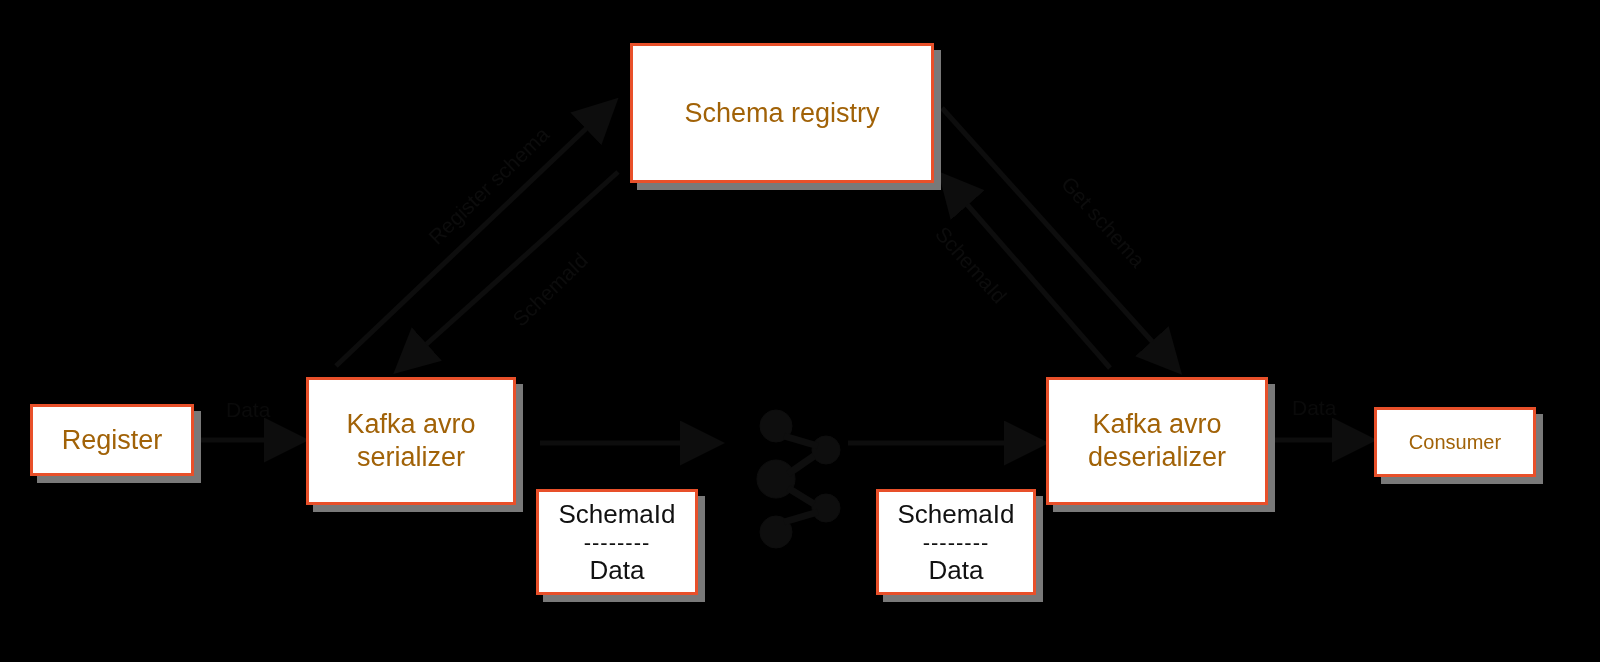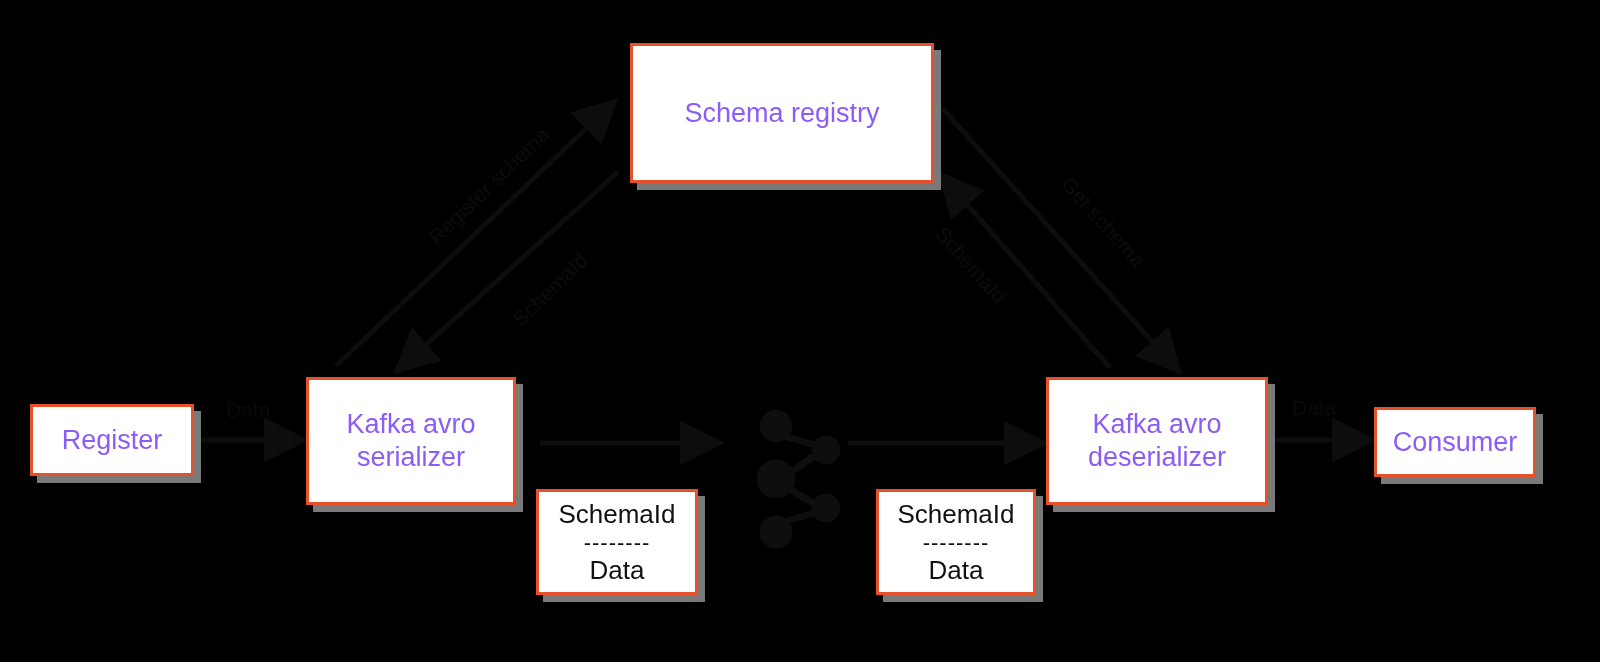--- a/index.html
+++ b/index.html
@@ -33,34 +33,34 @@
   .node {
     position: absolute;
     box-sizing: border-box;
     background: #FFFFFF;
     border: 3px solid #E8502A;
     box-shadow: 7px 7px 0 0 rgba(128,128,128,0.95);
     display: flex;
     align-items: center;
     justify-content: center;
     text-align: center;
-    color: #8b5cf6;
+    color: #a16207;
     line-height: 1.22;
   }
   .node .label {
     display: block;
     white-space: pre-line;
     padding: 0 6px;
   }
 
   #node-producer      { left: 30px;   top: 404px; width: 164px; height: 72px;  font-size: 27px; }
   #node-serializer    { left: 306px;  top: 377px; width: 210px; height: 128px; font-size: 27px; }
   #node-registry      { left: 630px;  top: 43px;  width: 304px; height: 140px; font-size: 27px; }
   #node-deserializer  { left: 1046px; top: 377px; width: 222px; height: 128px; font-size: 27px; }
-  #node-consumer      { left: 1374px; top: 407px; width: 162px; height: 70px;  font-size: 27px; }
+  #node-consumer      { left: 1374px; top: 407px; width: 162px; height: 70px;  font-size: 20px; }
 
   
   .payload {
     position: absolute;
     box-sizing: border-box;
     background: #FFFFFF;
     border: 3px solid #E8502A;
     box-shadow: 7px 7px 0 0 rgba(128,128,128,0.95);
     display: flex;
     flex-direction: column;

